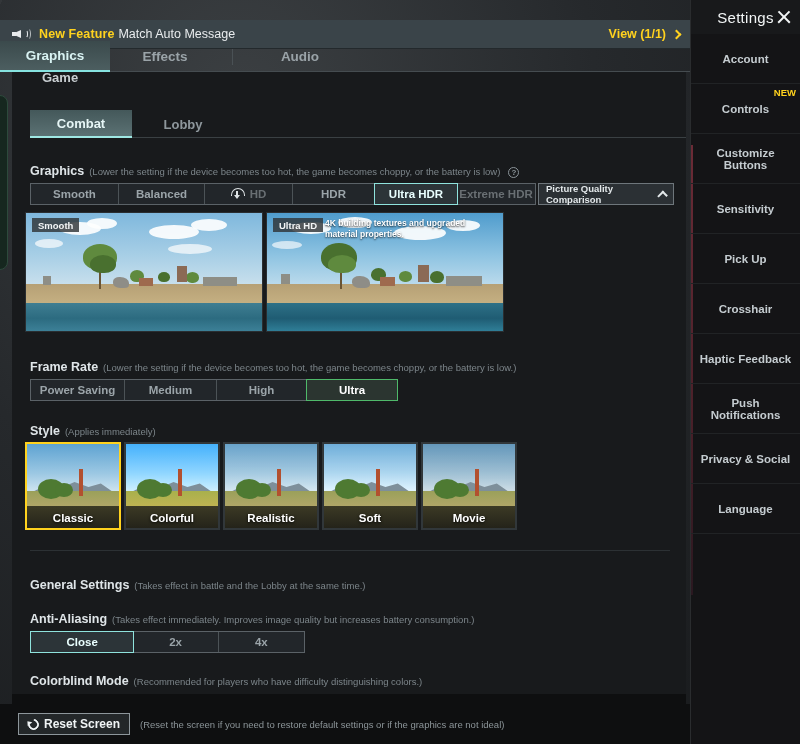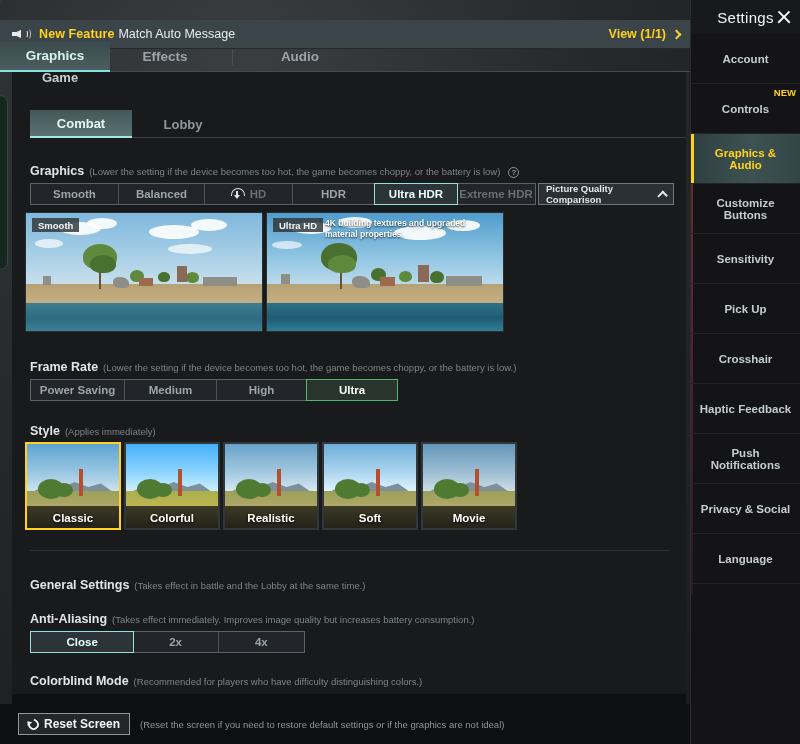--- a/index.html
+++ b/index.html
@@ -590,23 +590,20 @@
     </div>
     <div class="sb-rail"></div>
 
     <div class="sb-item">
       <span>Account</span>
     </div>
     <div class="sb-item">
       <span class="sb-new">NEW</span>
       <span>Controls</span>
     </div>
-    <div class="sb-item active">
-      <span>Graphics &amp; Audio</span>
-    </div>
     <div class="sb-item">
       <span>Customize Buttons</span>
     </div>
     <div class="sb-item">
       <span>Sensitivity</span>
     </div>
     <div class="sb-item">
       <span>Pick Up</span>
     </div>
     <div class="sb-item">

